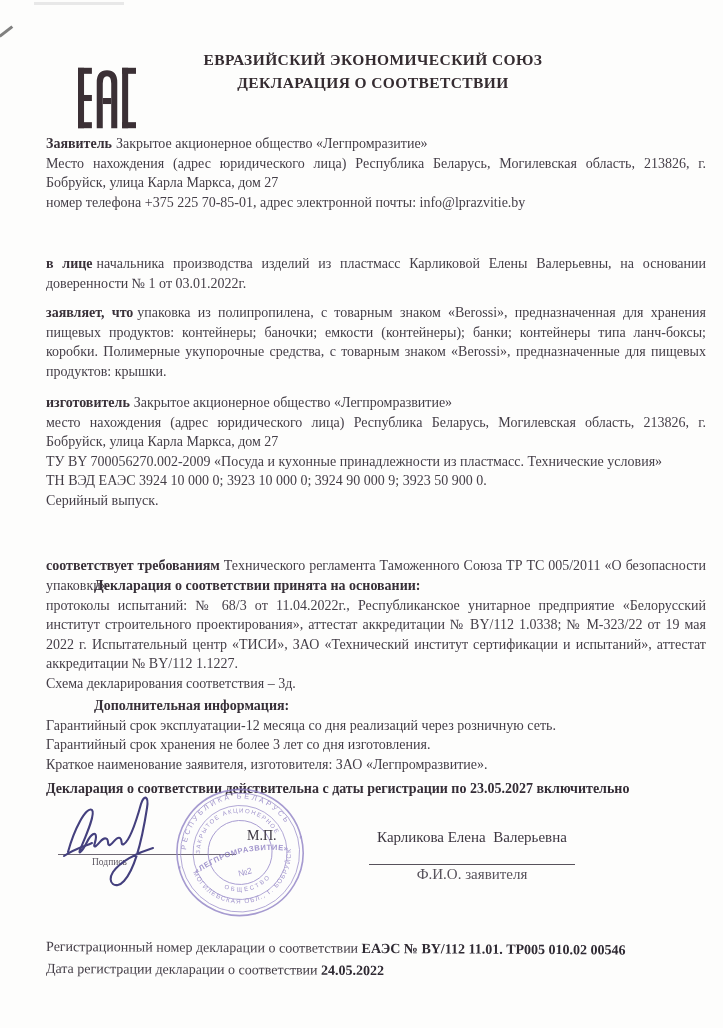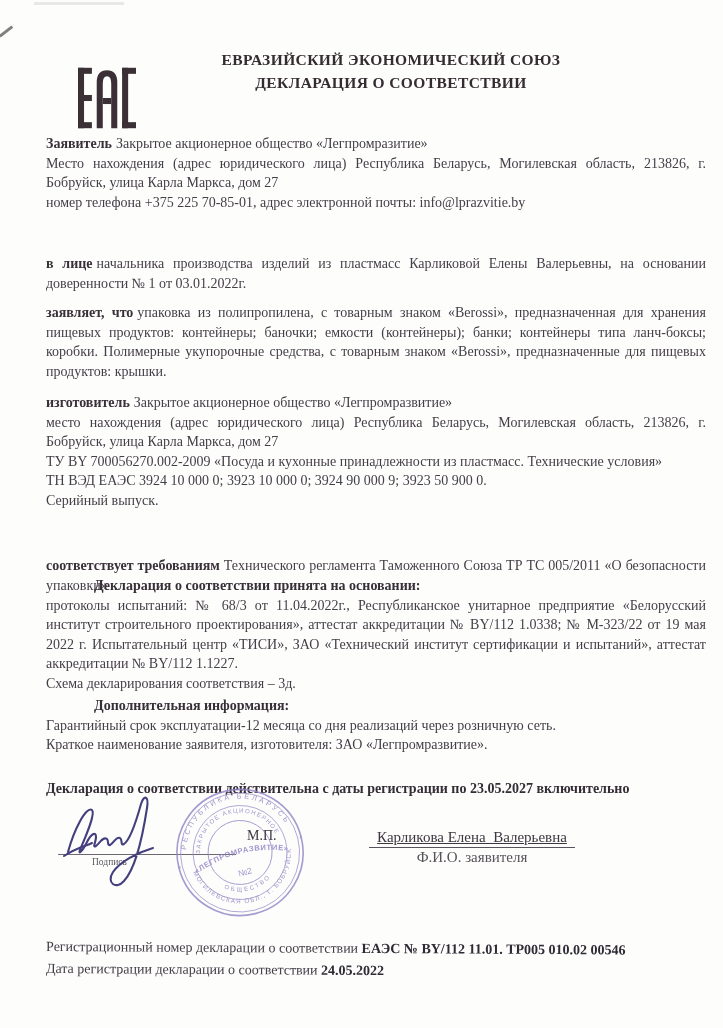--- a/index.html
+++ b/index.html
@@ -13,21 +13,21 @@
     margin:0 auto;
     box-shadow:0 0 6px rgba(0,0,0,.25);
   }
   .scan-streak{position:absolute;top:2px;left:34px;width:90px;height:3px;background:#d7d7d7;opacity:.55;}
   .corner-speck{position:absolute;left:-2px;top:30px;width:16px;height:3px;background:#4a4a4a;transform:rotate(-38deg);opacity:.7;}
 
   .eac-logo{position:absolute;left:78px;top:58px;width:58px;height:80px;}
   .eac-logo svg{width:100%;height:100%;}
 
   .doc-title{
-    position:absolute;top:48px;left:94px;width:594px;
+    position:absolute;top:48px;left:76px;width:594px;
     text-align:center;font-weight:bold;font-size:15.5px;line-height:23px;
     letter-spacing:.4px;color:#352c31;
   }
 
   .para{
     position:absolute;left:46px;width:660px;
     text-align:justify;font-size:14px;line-height:19.5px;color:#443e47;
   }
   .lead{font-weight:bold;margin-right:4px;color:#393139;}
   .bold-line{font-weight:bold;color:#362f37;margin-left:48px;}
@@ -41,21 +41,21 @@
   .pos-additional{top:696px;}
   .pos-validity{top:779px;font-weight:bold;color:#342d36;}
 
   
   .sig-svg{position:absolute;left:56px;top:786px;width:140px;height:122px;z-index:4;}
   .sig-line{position:absolute;left:58px;top:854px;width:178px;border-top:1.5px solid #6e6873;z-index:2;}
   .sig-label{position:absolute;left:92px;top:857px;font-size:9.5px;color:#5c5660;z-index:2;}
   .mp-label{position:absolute;left:247px;top:828px;font-size:14px;color:#3d3741;z-index:4;}
   .stamp-svg{position:absolute;left:153px;top:778px;width:178px;height:148px;opacity:.82;transform:rotate(-14deg);z-index:3;}
   .fio-wrap{position:absolute;left:338px;top:828px;width:268px;text-align:center;z-index:2;}
-  .fio-name{display:inline-block;font-size:15px;color:#3c3640;border-bottom:1px solid#57525b;padding:0 8px 1px;white-space:pre;text-decoration:underline;}
+  .fio-name{display:inline-block;font-size:15px;color:#3c3640;border-bottom:1px solid#57525b;padding:0 8px 18px;white-space:pre;}
   .fio-label{font-size:15px;color:#57525b;margin-top:1px;}
 
   .footer{
     position:absolute;left:46px;top:938px;width:668px;
     font-size:14px;line-height:22px;color:#453f48;
     transform:rotate(.35deg);
   }
   .footer b{color:#2f2a33;}
   .stamp-text{font-family:"Liberation Sans","DejaVu Sans",sans-serif;}
 </style>
@@ -117,20 +117,21 @@
 
   <div class="para pos-basis">
     <div class="bold-line">Декларация о соответствии принята на основании:</div>
     <div>протоколы испытаний: № 68/3 от 11.04.2022г., Республиканское унитарное предприятие «Белорусский институт строительного проектирования», аттестат аккредитации № BY/112 1.0338; № М-323/22 от 19 мая 2022 г. Испытательный центр «ТИСИ», ЗАО «Технический институт сертификации и испытаний», аттестат аккредитации № BY/112 1.1227.</div>
     <div>Схема декларирования соответствия – 3д.</div>
   </div>
 
   <div class="para pos-additional">
     <div class="bold-line">Дополнительная информация:</div>
     <div>Гарантийный срок эксплуатации-12 месяца со дня реализаций через розничную сеть.</div>
+    <div>Гарантийный срок хранения не более 3 лет со дня изготовления.</div>
     <div>Краткое наименование заявителя, изготовителя: ЗАО «Легпромразвитие».</div>
   </div>
 
   <div class="para pos-validity">Декларация о соответствии действительна с даты регистрации по 23.05.2027 включительно</div>
 
   <svg class="sig-svg" viewBox="0 0 140 122" xmlns="http://www.w3.org/2000/svg">
     <g fill="none" stroke="#44407e" stroke-width="2.1" stroke-linecap="round" stroke-linejoin="round">
       <path d="M8,70 C20,62 30,60 36,57"></path>
       <path d="M12,66 C18,44 30,20 36,24 C40,28 28,54 24,64 C22,69 26,66 31,56 C35,48 40,45 40,51 C40,56 36,62 40,60 C44,57 47,50 51,53 C53,55 51,60 54,59 C58,57 60,50 64,52 C67,54 64,60 68,58 C74,54 80,36 85,18 C88,8 93,10 91,22 C87,48 80,82 68,95 C60,104 50,97 57,86 C64,76 80,67 97,62"></path>
     </g>

